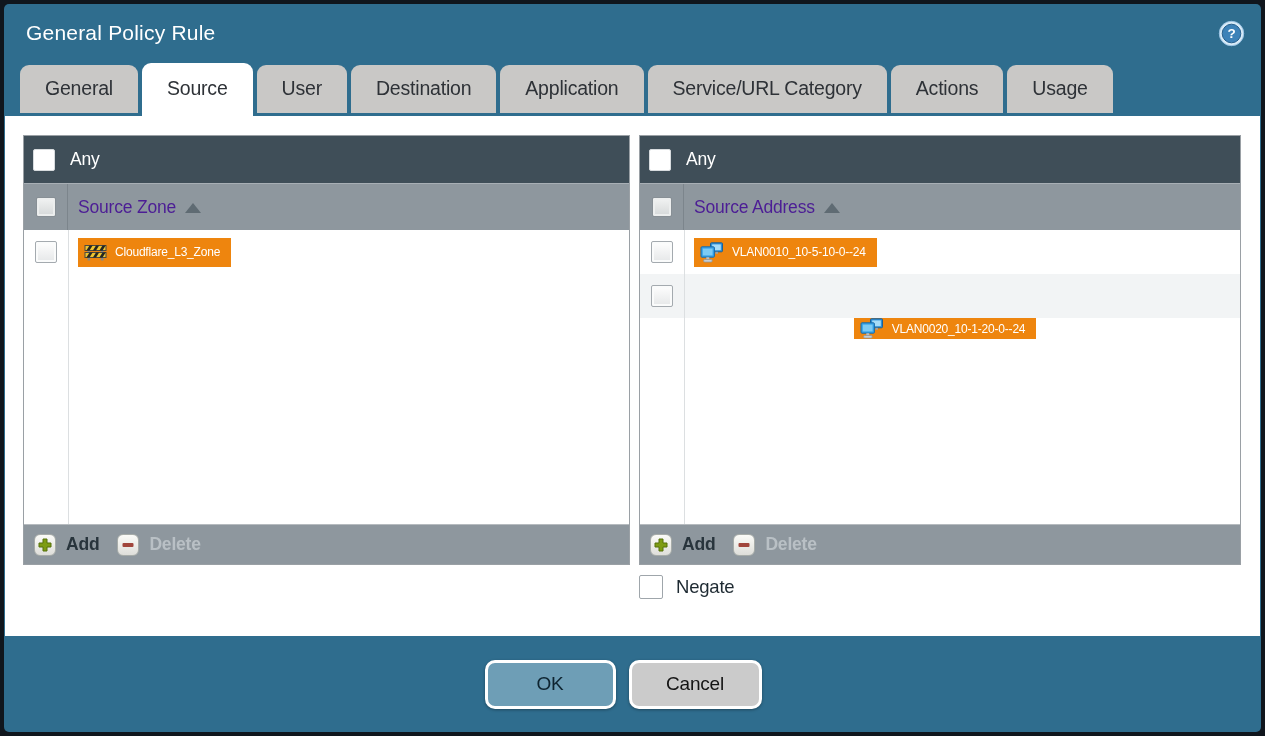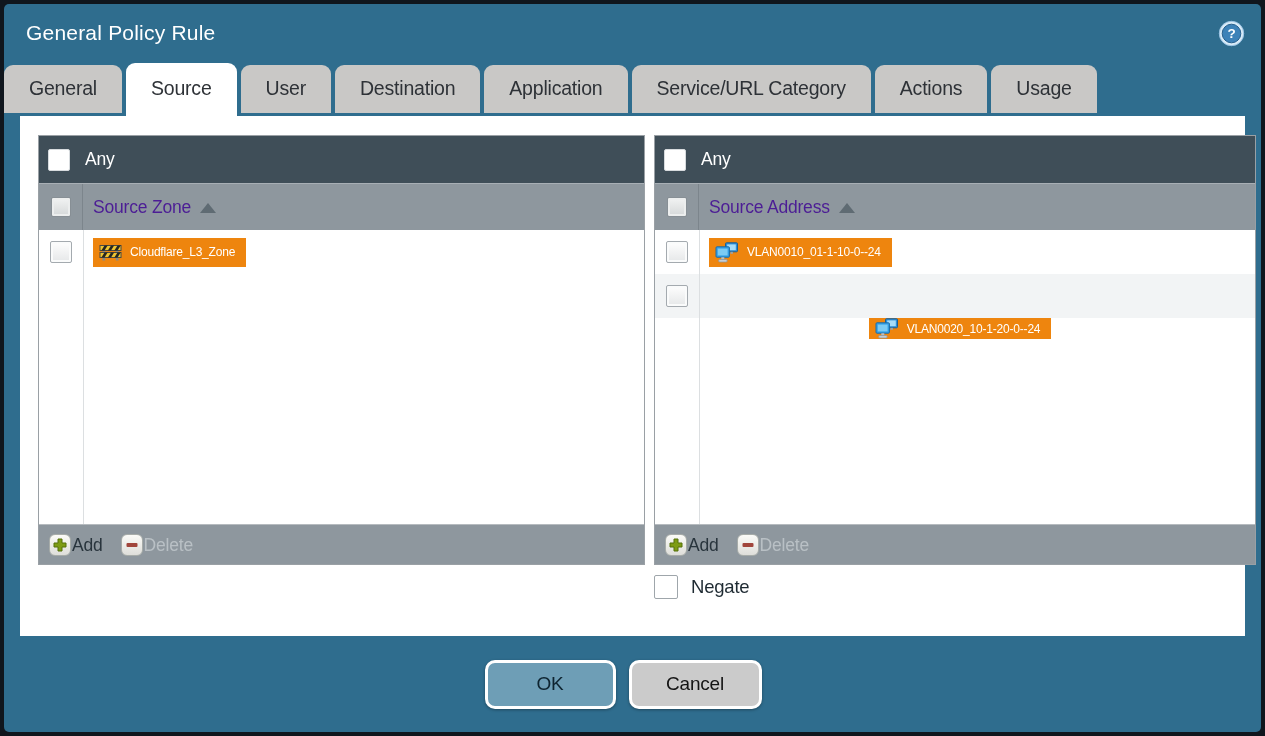--- a/index.html
+++ b/index.html
@@ -31,42 +31,42 @@
     color:#ffffff; font-size:21px; letter-spacing:.2px; font-weight:400;
   }
   .help-btn {
     margin-left:auto; width:27px; height:27px; cursor:pointer;
     display:grid; place-items:center;
   }
   
   .tabs {
     height:54px; flex:0 0 54px;
     display:flex; align-items:flex-end; gap:4px;
-    padding-left:0;
+    padding-left:16px;
   }
   .tab {
     background:#c9c8c6;
     color:#2e3237;
     font-size:19.5px; letter-spacing:-.2px;
     height:48px; line-height:46px;
     padding:0 25px;
     border-radius:9px 9px 0 0;
     margin-bottom:3px;
     white-space:nowrap;
     cursor:pointer;
   }
   .tab.active {
     background:#ffffff;
     height:53px; line-height:50px;
     margin-bottom:0;
   }
   
   .content {
     background:#ffffff;
-    margin:0 16px;
+    margin:0 1px;
     height:520px; flex:0 0 520px;
     position:relative;
   }
   .panel {
     position:absolute; top:19px; height:430px;
     border:1px solid #9aa0a5;
     background:#ffffff;
     display:flex; flex-direction:column;
   }
   .panel.left  { left:18px;  width:607px; }
@@ -138,21 +138,21 @@
     font-size:12px; letter-spacing:-.2px;
     cursor:pointer;
   }
   .panel-footer {
     height:40px; flex:0 0 40px;
     background:#8e979e;
     border-top:1px solid #b6bbbf;
     display:flex; align-items:center; gap:18px;
     padding-left:10px;
   }
-  .tool { display:flex; align-items:flex-end; gap:1px; cursor:pointer; }
+  .tool { display:flex; align-items:flex-start; gap:10px; cursor:pointer;font-weight:bold; }
   .tool-label { font-size:17.5px; color:#28343c; letter-spacing:-.2px; }
   .tool.disabled .tool-label { color:#b9c0c5; }
   .tool.disabled { cursor:default; }
   .tool-icon {
     width:22px; height:22px; border-radius:6px;
     background:linear-gradient(#fbfbf8,#dededa);
     border:1px solid #a7aca9;
     display:grid; place-items:center;
   }
   .negate-row {
@@ -304,21 +304,21 @@
             <div class="chip">
               <svg width="24" height="21" viewBox="0 0 24 21">
                 <rect x="10.5" y="0.8" width="12" height="9" rx="1" fill="#2e8fd6" stroke="#1a5f96" stroke-width="1"></rect>
                 <rect x="12.2" y="2.4" width="8.6" height="5.8" fill="#a6dcf8"></rect>
                 <rect x="15.5" y="9.8" width="2.4" height="2" fill="#9aa4ab"></rect>
                 <rect x="1" y="4.8" width="13.4" height="10.4" rx="1" fill="#35a2e8" stroke="#1a6aa6" stroke-width="1"></rect>
                 <rect x="2.8" y="6.6" width="9.8" height="6.8" fill="#7ccbf4"></rect>
                 <rect x="6.3" y="15.2" width="3" height="2.4" fill="#b7bec4"></rect>
                 <rect x="3.6" y="17.6" width="8.6" height="2.4" rx="1.1" fill="#ccd2d7" stroke="#8c959c" stroke-width="0.8"></rect>
               </svg>
-              <span>VLAN0010_01-1-10-0--24</span>
+              <span>VLAN0010_10-5-10-0--24</span>
             </div>
           </div>
           <div class="row alt">
             <div class="cb-cell">
               <div class="cb cb-row"></div>
             </div>
             <div class="chip">
               <svg width="24" height="21" viewBox="0 0 24 21">
                 <rect x="10.5" y="0.8" width="12" height="9" rx="1" fill="#2e8fd6" stroke="#1a5f96" stroke-width="1"></rect>
                 <rect x="12.2" y="2.4" width="8.6" height="5.8" fill="#a6dcf8"></rect>

